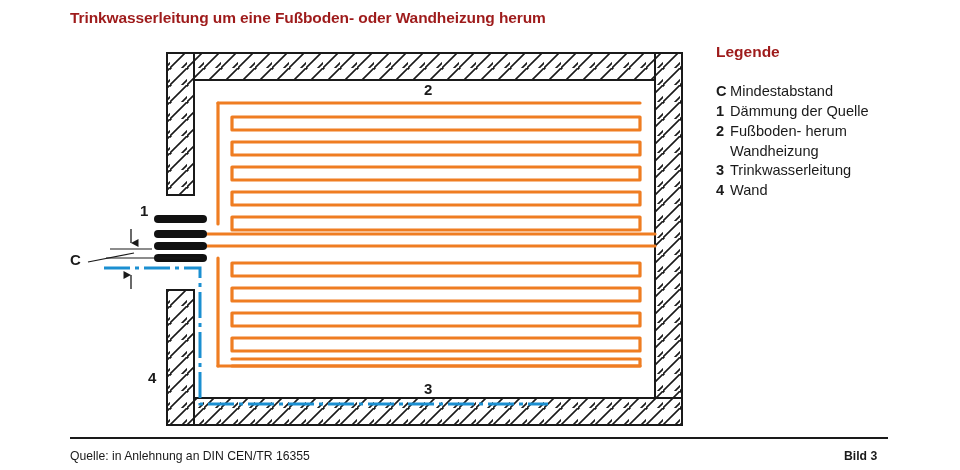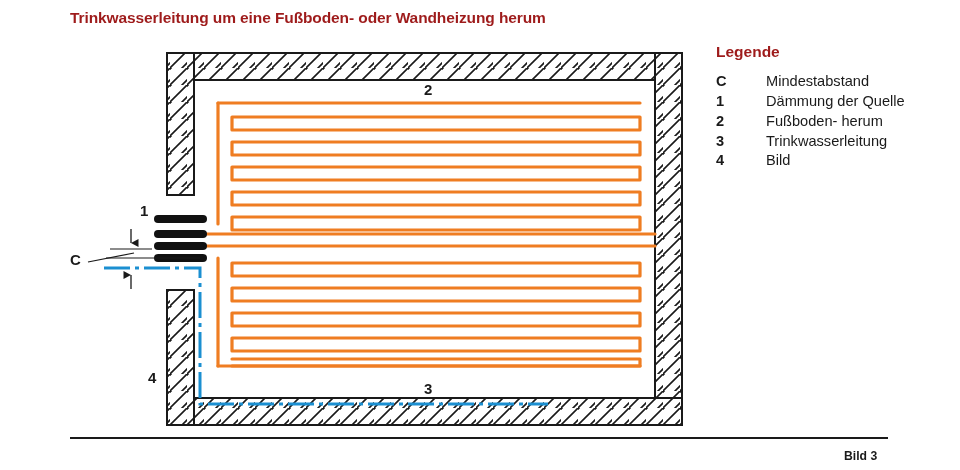--- a/index.html
+++ b/index.html
@@ -33,38 +33,37 @@
   .legend {
     position: absolute;
     left: 716px;
     top: 43px;
     width: 244px;
   }
   .legend-title {
     font-size: 15.5px;
     font-weight: bold;
     color: #9e1b1b;
-    margin-bottom: 11px;
+    margin-bottom: 21px;
   }
   .legend-row {
     display: flex;
     align-items: flex-start;
     font-size: 14.6px;
     color: #1a1a1a;
     line-height: 1.36;
   }
   .legend-key {
     font-weight: bold;
     width: 14px;
     flex: 0 0 14px;
     text-align: left;
   }
   .legend-text {
     flex: 1;
-    margin-left: 36px;
   }
   .legend-cont {
     padding-left: 14px;
     font-size: 14.6px;
     color: #1a1a1a;
     line-height: 1.36;
   }
   .footer-rule {
     position: absolute;
     left: 70px;
@@ -207,28 +206,30 @@
 
     <div class="legend-row">
       <span class="legend-key">1</span>
       <span class="legend-text">Dämmung der Quelle</span>
     </div>
 
     <div class="legend-row">
       <span class="legend-key">2</span>
       <span class="legend-text">Fußboden- herum</span>
     </div>
+    <div class="legend-cont">Wandheizung</div>
 
     <div class="legend-row">
       <span class="legend-key">3</span>
       <span class="legend-text">Trinkwasserleitung</span>
     </div>
 
     <div class="legend-row">
       <span class="legend-key">4</span>
-      <span class="legend-text">Bild</span>
+      <span class="legend-text">Wand</span>
     </div>
   </div>
 
   <div class="footer-rule"></div>
+  <div class="footer-left">Quelle: in Anlehnung an DIN CEN/TR 16355</div>
   <div class="footer-right">Bild 3</div>
 
 </div>
 
 </body></html>

